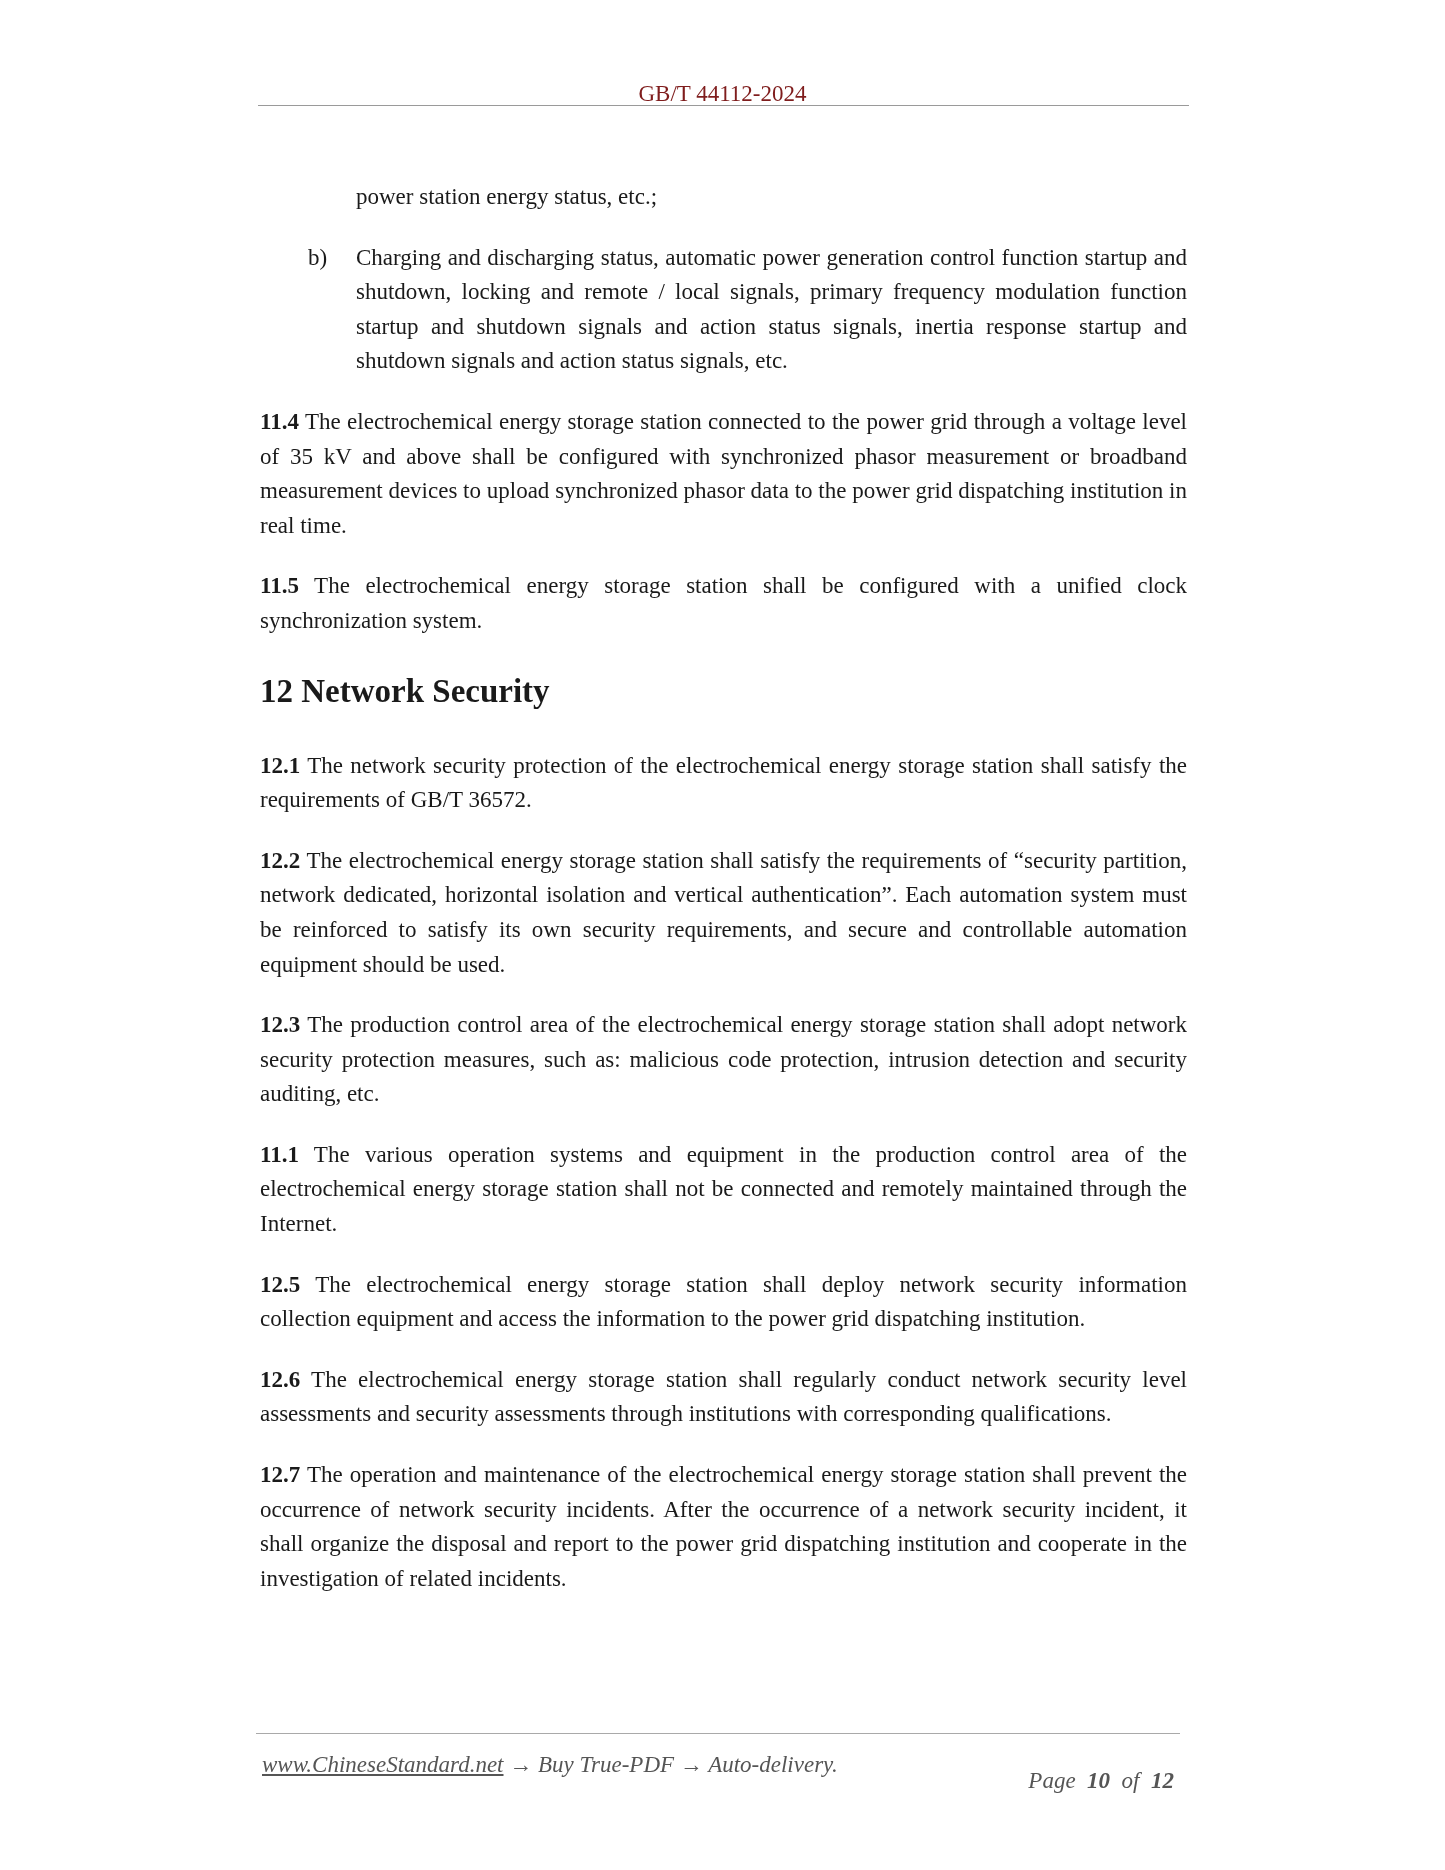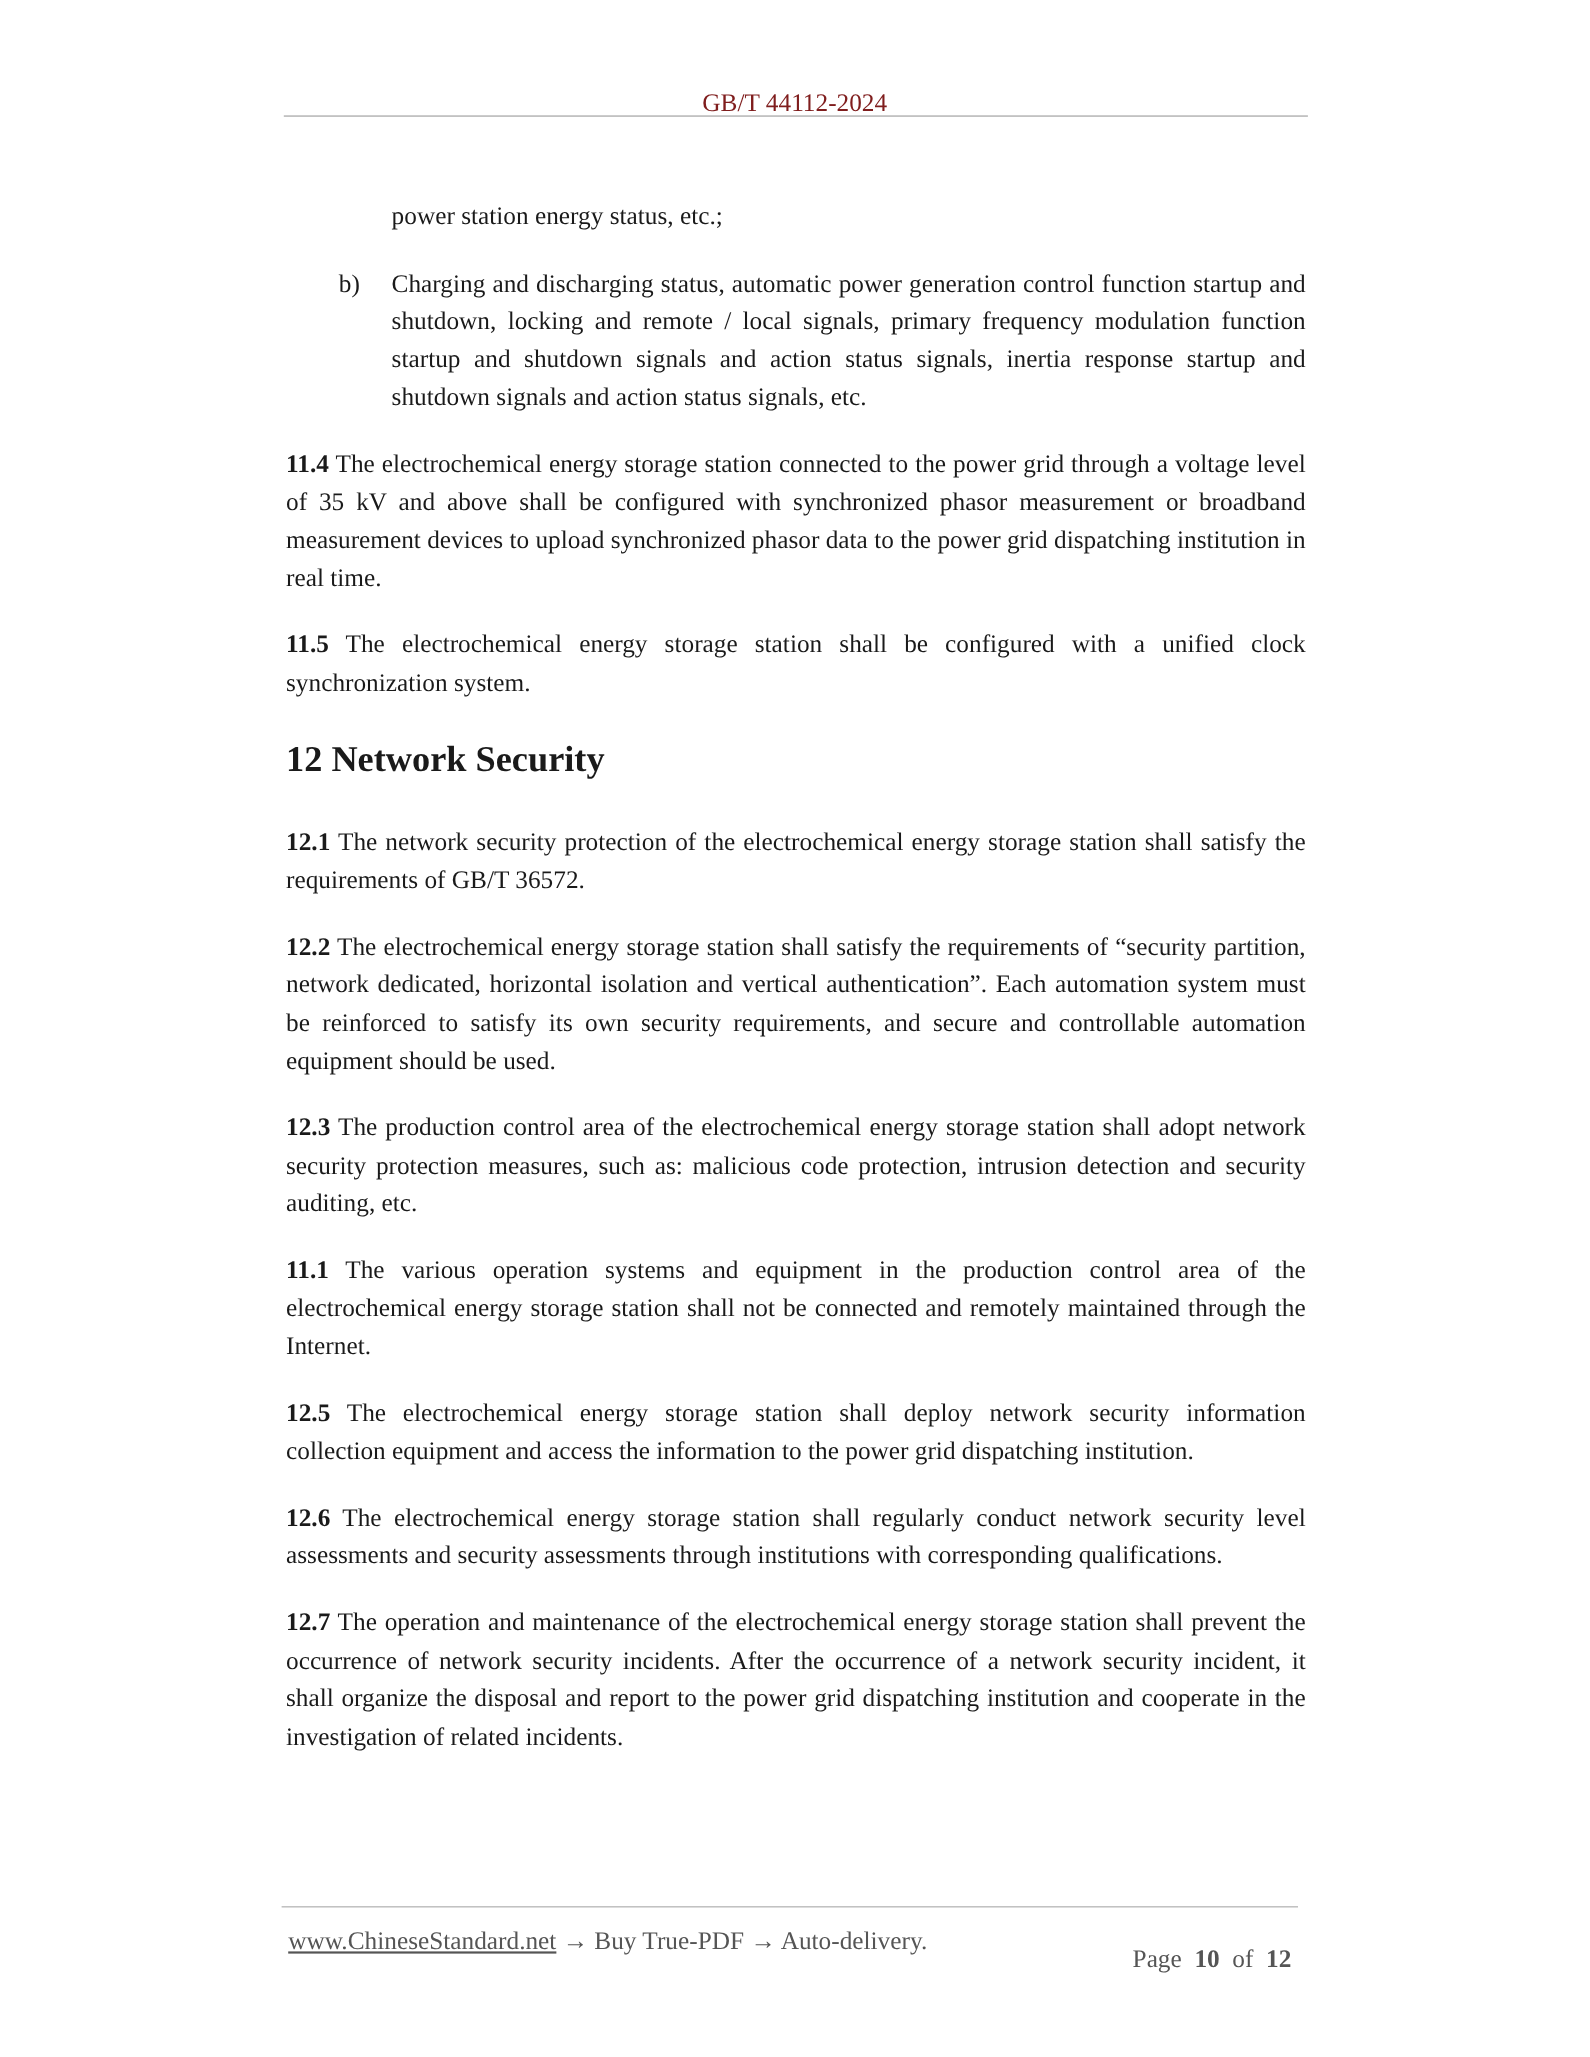--- a/index.html
+++ b/index.html
@@ -12,21 +12,21 @@
   .content { position: absolute; left: 260px; top: 148px; width: 927px;
              font-size: 23px; line-height: 34.6px; text-align: justify; }
   .list-item { position: relative; padding-left: 96px; margin-bottom: 26px; }
   .list-item .label { position: absolute; left: 48px; top: 0; }
   .cont { padding-left: 96px; margin-bottom: 26px; margin-top: 32px; }
   p.clause { margin: 0 0 26px 0; }
   p.clause b { font-weight: bold; }
   h2.section { font-size: 33px; font-weight: bold; margin: 32px 0 38px 0; line-height: 40px; }
   .footer-rule { position: absolute; top: 1733px; left: 256px; width: 924px; height: 0;
                  border-top: 1.5px solid #a9a9a9; }
-  .footer { position: absolute; top: 1752px; left: 262px; width: 912px; font-size: 23px; color: #555555; }
+  .footer { position: absolute; top: 1752px; left: 262px; width: 912px; font-size: 23px; color: #555555; font-style: italic; }
   .footer a { color: #555555; text-decoration: underline; }
   .footer .right { position: absolute; right: 0; top: 16px; }
   .footer .right b { font-weight: bold; }
 </style>
 </head>
 <body>
 
 <div class="header-title">GB/T 44112-2024</div>
 <div class="header-rule"></div>
 

